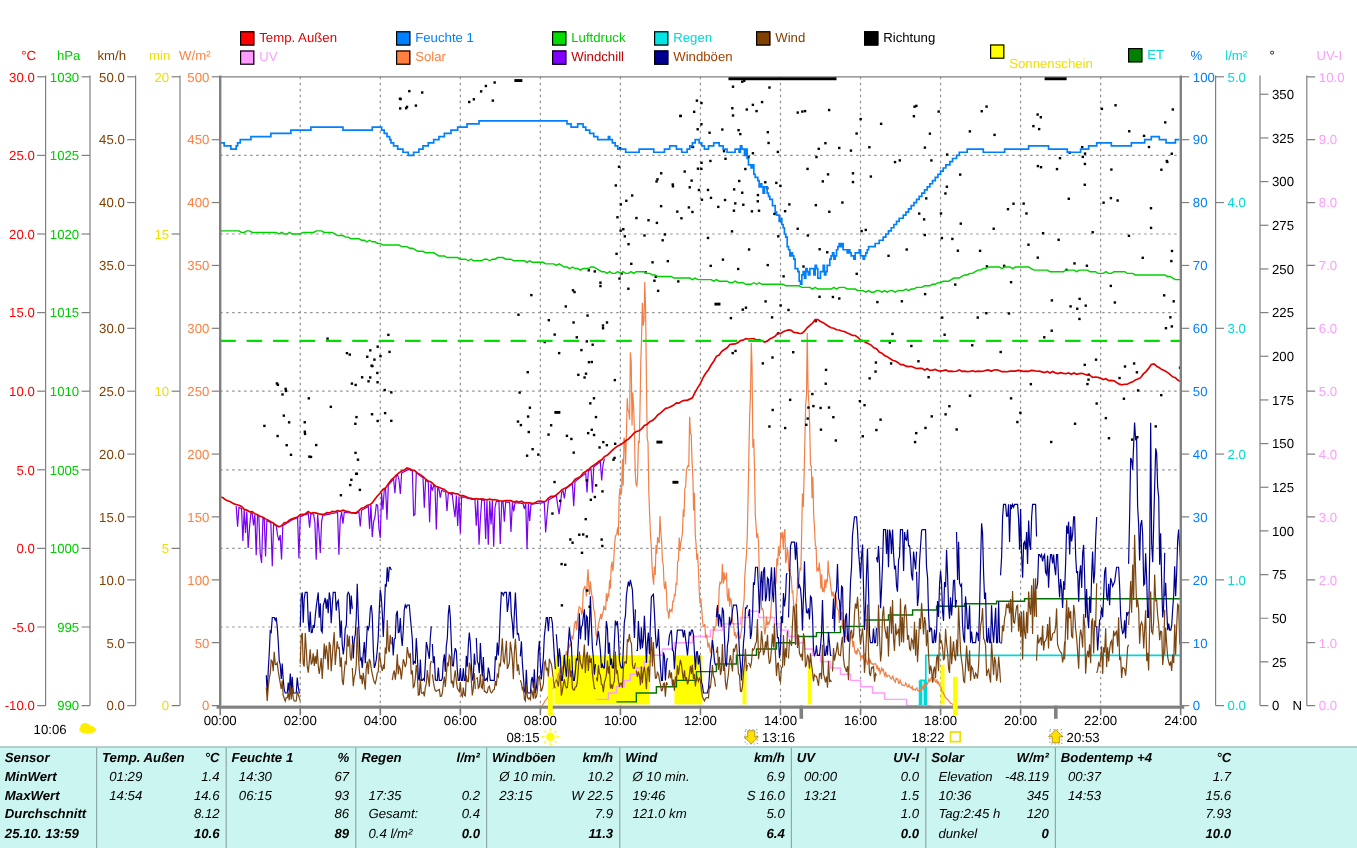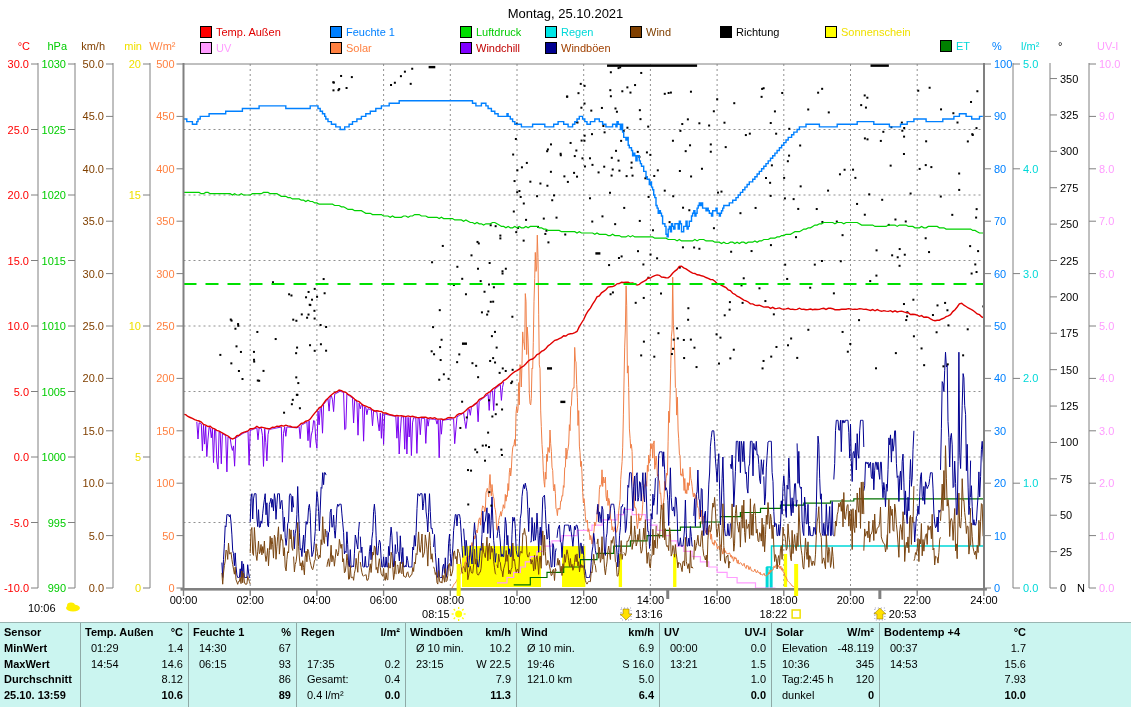--- a/index.html
+++ b/index.html
@@ -7,31 +7,30 @@
        font-family:"Liberation Sans",sans-serif;-webkit-font-smoothing:none;}
   #page-title{position:absolute;top:6px;left:0;width:100%;text-align:center;
        font-size:13px;color:#000;}
   .legend-item{position:absolute;display:flex;align-items:center;gap:4px;font-size:11px;white-space:nowrap;}
   .legend-box{width:10px;height:10px;border:1px solid #000;display:inline-block;flex:none;}
   #chart-svg{position:absolute;top:0;left:0;}
   #stats-table{position:absolute;top:622px;left:0;width:1131px;height:85px;
        background:#cbf5f0;border-top:1px solid #9ab5b2;display:flex;font-size:11px;color:#000;}
   .tcol{box-sizing:border-box;height:100%;border-right:1px solid #8fa9a6;padding:2px 5px 0 4px;overflow:hidden;}
   .tcol:last-child{border-right:none;}
-  .trow{display:flex;justify-content:space-between;height:15.8px;line-height:15.8px;white-space:nowrap;}
+  .trow{display:flex;justify-content:space-between;height:15.8px;line-height:15.8px;white-space:nowrap;font-style:italic;}
   .thead{font-weight:bold;}
   .rowlab{font-weight:bold;}
   .sub{padding-left:6px;}
   .lastv{font-weight:bold;text-align:right;}
 </style>
 </head>
 <body>
 
 <div class="app">
-  <div id="page-title">Montag, 25.10.2021</div>
   <div id="legend">
       <div class="legend-item" style="left: 200px; top: 26px;">
         <span class="legend-box" style="background: rgb(255, 0, 0);"></span>
         <span style="color: rgb(224, 0, 0);">Temp. Außen</span>
       </div>
       <div class="legend-item" style="left: 330px; top: 26px;">
         <span class="legend-box" style="background: rgb(0, 128, 255);"></span>
         <span style="color: rgb(0, 128, 255);">Feuchte 1</span>
       </div>
       <div class="legend-item" style="left: 460px; top: 26px; align-items: flex-end;">
@@ -45,21 +44,21 @@
       <div class="legend-item" style="left: 630px; top: 26px;">
         <span class="legend-box" style="background: rgb(128, 64, 0);"></span>
         <span style="color: rgb(128, 64, 0);">Wind</span>
       </div>
       <div class="legend-item" style="left: 720px; top: 26px;">
         <span class="legend-box" style="background: rgb(0, 0, 0);"></span>
         <span style="color: rgb(0, 0, 0);">Richtung</span>
       </div>
       <div class="legend-item" style="left: 825px; top: 26px;">
         <span class="legend-box" style="background: rgb(255, 255, 0);"></span>
-        <span style="color: rgb(240, 224, 0);">Sonnenschein</span>
+        <span style="color: rgb(240, 224, 0); margin-top: 22px;">Sonnenschein</span>
       </div>
       <div class="legend-item" style="left: 940px; top: 40px;">
         <span class="legend-box" style="background: rgb(0, 128, 0);"></span>
         <span style="color: rgb(0, 216, 216);">ET</span>
       </div>
       <div class="legend-item" style="left: 200px; top: 42px;">
         <span class="legend-box" style="background: rgb(255, 156, 255);"></span>
         <span style="color: rgb(255, 156, 255);">UV</span>
       </div>
       <div class="legend-item" style="left: 330px; top: 42px;">

